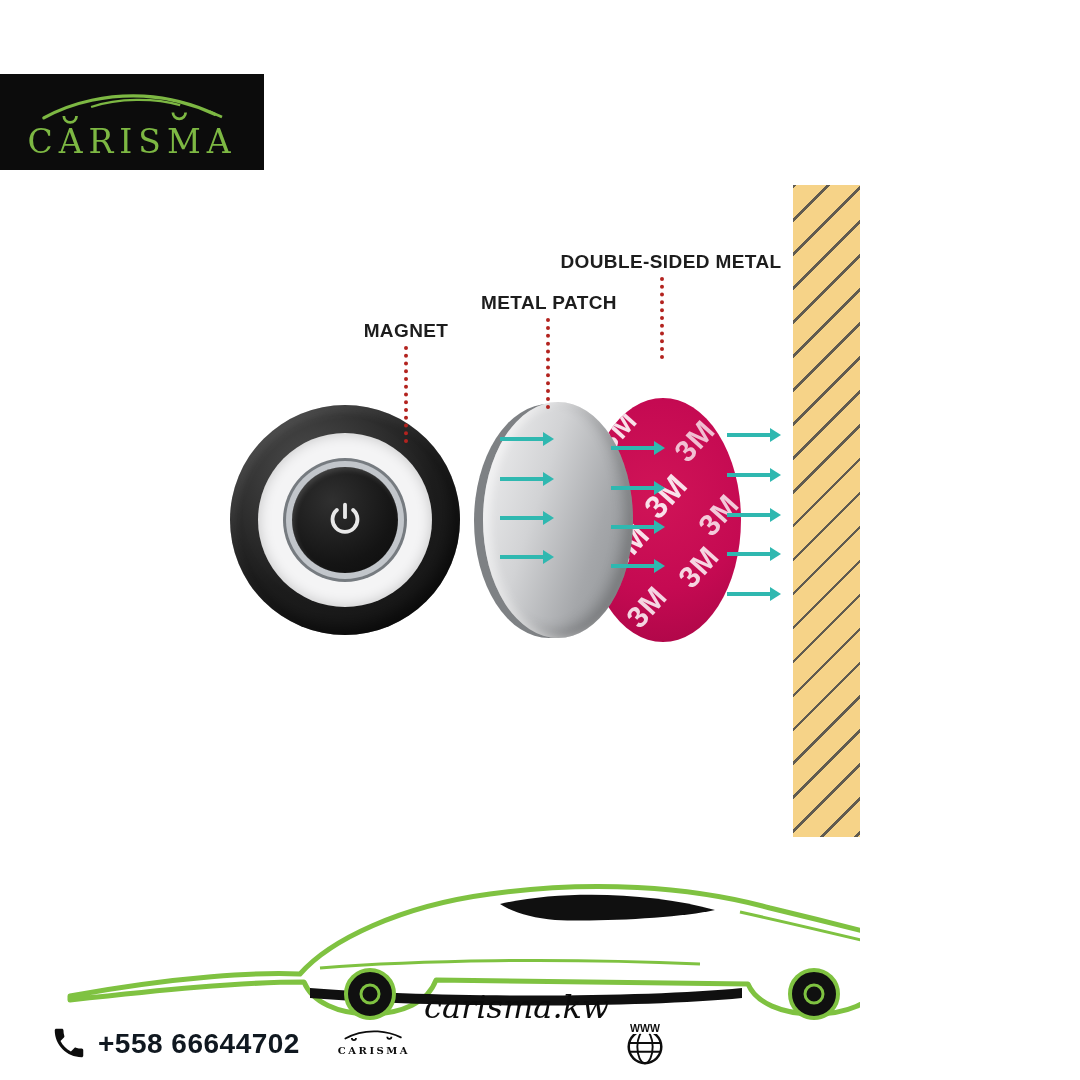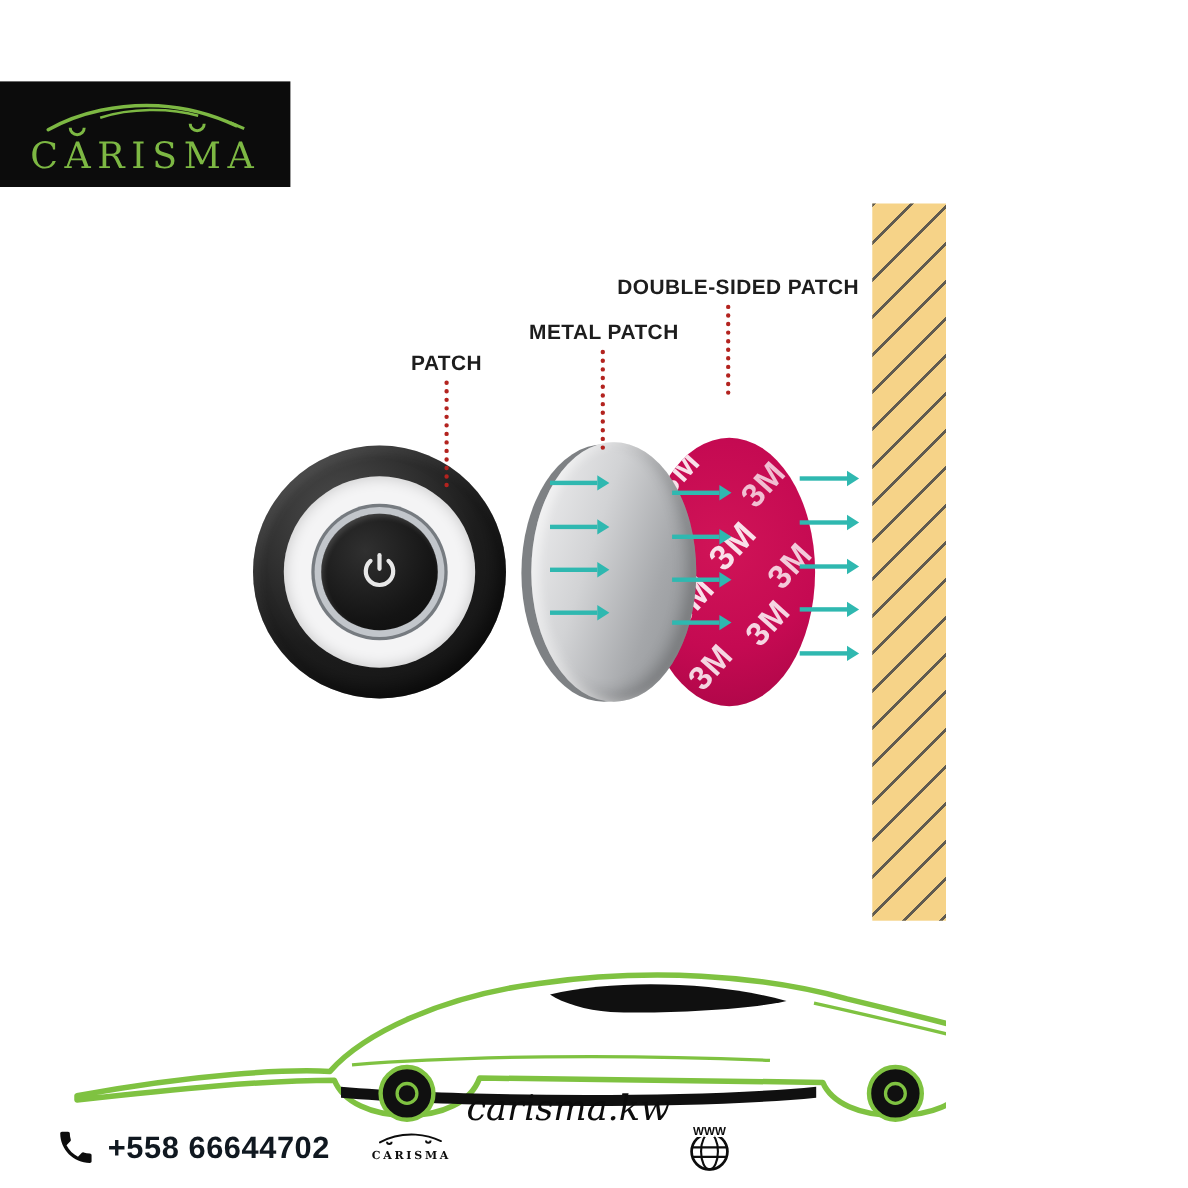--- a/index.html
+++ b/index.html
@@ -158,27 +158,27 @@
   <div class="arrow" style="left:611px;top:486px"></div>
   <div class="arrow" style="left:611px;top:525px"></div>
   <div class="arrow" style="left:611px;top:564px"></div>
 
   <div class="arrow" style="left:727px;top:433px"></div>
   <div class="arrow" style="left:727px;top:473px"></div>
   <div class="arrow" style="left:727px;top:513px"></div>
   <div class="arrow" style="left:727px;top:552px"></div>
   <div class="arrow" style="left:727px;top:592px"></div>
 
-  <div class="callout" style="left:406px;top:320px">PATCH</div>
+  <div class="callout" style="left:406px;top:320px">MAGNET</div>
   <div class="dotted" style="left:404px;top:346px;height:97px"></div>
 
   <div class="callout" style="left:549px;top:292px">METAL PATCH</div>
   <div class="dotted" style="left:546px;top:318px;height:91px"></div>
 
-  <div class="callout" style="left:671px;top:251px">DOUBLE-SIDED PATCH</div>
+  <div class="callout" style="left:671px;top:251px">DOUBLE-SIDED METAL</div>
   <div class="dotted" style="left:660px;top:277px;height:82px"></div>
 
   <svg class="car-art" viewBox="0 0 1080 172">
     <path d="M70 148 C 180 128 260 124 300 126 C 330 92 400 58 490 46 C 590 32 690 38 770 60 C 870 84 960 108 1040 132 C 1058 138 1062 146 1052 150 C 1000 146 940 140 880 136 C 872 156 846 166 814 166 C 782 166 756 155 748 136 L 436 132 C 428 154 402 166 370 166 C 338 166 312 154 304 134 C 240 134 160 142 70 152 Z" fill="#ffffff" stroke="#7fc241" stroke-width="5" stroke-linejoin="round"></path>
     <path d="M500 56 C 560 42 650 44 715 62 C 680 70 600 74 555 72 C 532 70 512 64 500 56 Z" fill="#101010"></path>
     <path d="M740 64 C 830 84 920 106 1000 126" stroke="#7fc241" stroke-width="3" fill="none"></path>
     <path d="M320 120 C 420 112 560 110 700 116" stroke="#7fc241" stroke-width="3" fill="none"></path>
     <path d="M310 140 C 430 150 640 150 742 140 L 742 150 C 640 160 430 160 310 150 Z" fill="#101010"></path>
     <circle cx="370" cy="146" r="24" fill="#101010" stroke="#7fc241" stroke-width="4"></circle>
     <circle cx="814" cy="146" r="24" fill="#101010" stroke="#7fc241" stroke-width="4"></circle>

